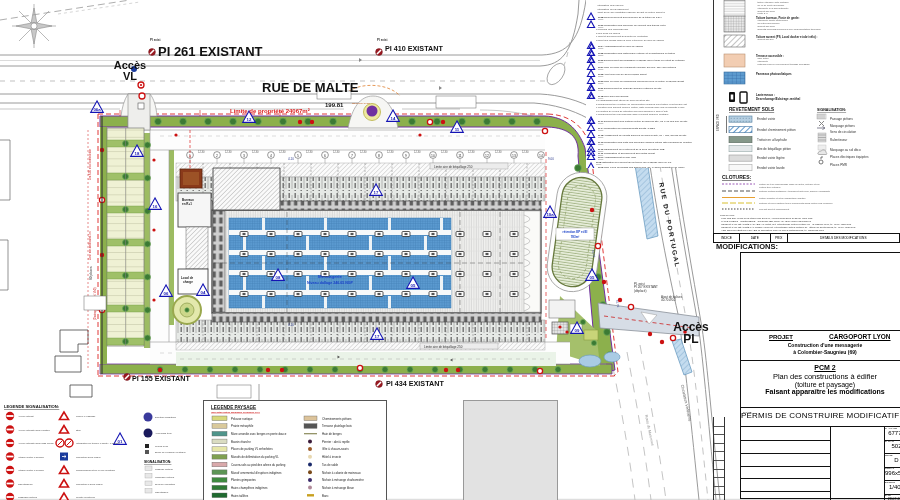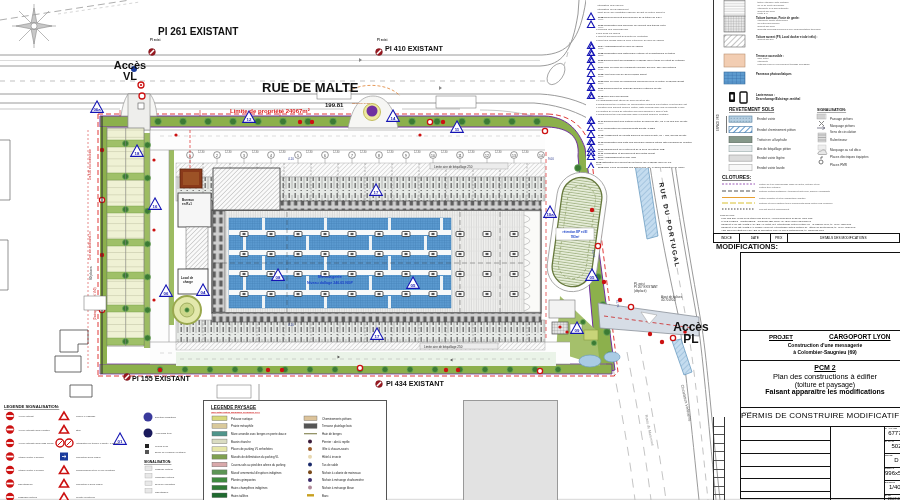--- a/index.html
+++ b/index.html
@@ -935,21 +935,21 @@
         <text x="598" y="158" font-size="2.5" fill="#2a2a2a"><tspan font-weight="bold" text-decoration="underline">N 07</tspan> Agrandissement du hall VRD</text>
         <text x="596" y="163" font-size="2.5" fill="#2a2a2a"><tspan font-weight="bold" text-decoration="underline">N 05</tspan> Installation d'un auvent qui se trouve sur la façade Sud (06-03)</text>
         <g>
           <path d="M591,163.0 L587.4,169.48 L594.6,169.48 Z" fill="#fff" stroke="#1414b4" stroke-width="1.1"></path>
           <text x="591" y="168.8" font-size="2.48" fill="#1414b4" text-anchor="middle" font-weight="bold"></text>
         </g>
         <text x="598" y="168" font-size="2.5" fill="#2a2a2a"><tspan font-weight="bold" text-decoration="underline">N 02</tspan> Mise à jour du dessus des arbres d'un (O), ci-après desserterie de l'Orée</text>
       </g>
 </svg>
 
-<div class="abs lbl" style="left:158px;top:26px;font-size:10px">PI 261 EXISTANT</div>
+<div class="abs lbl" style="left:158px;top:44px;font-size:13px">PI 261 EXISTANT</div>
 <div class="abs" style="left:147px;top:43px"><svg width="10" height="10">
         <g>
           <circle cx="5" cy="5" r="3.4" fill="#9c1a22"></circle>
           <rect x="1.7999999999999998" y="4.2" width="6.4" height="1.6" fill="#fff" transform="rotate(-45 5 5)"></rect>
           <circle cx="5" cy="5" r="3.4" fill="none" stroke="#6a0e14" stroke-width="0.5"></circle>
         </g>
       </svg></div>
 <div class="abs" style="left:150px;top:38px;font-size:3px;font-weight:bold;color:#333">PI exist</div>
 
 <div class="abs lbl" style="left:385px;top:44px;font-size:7.2px">PI 410 EXISTANT</div>

